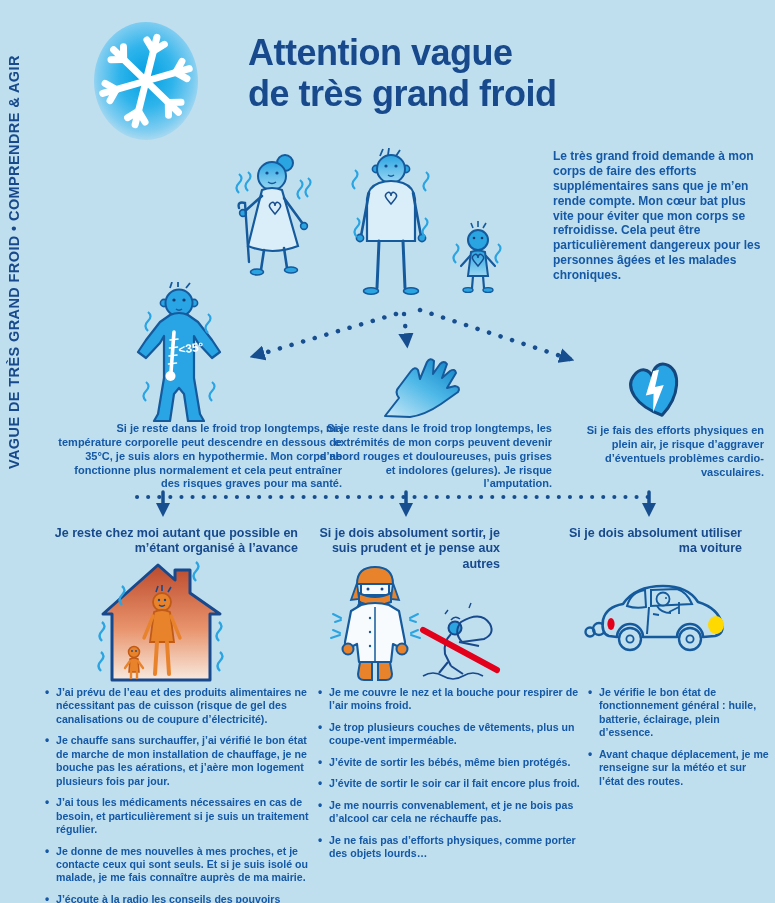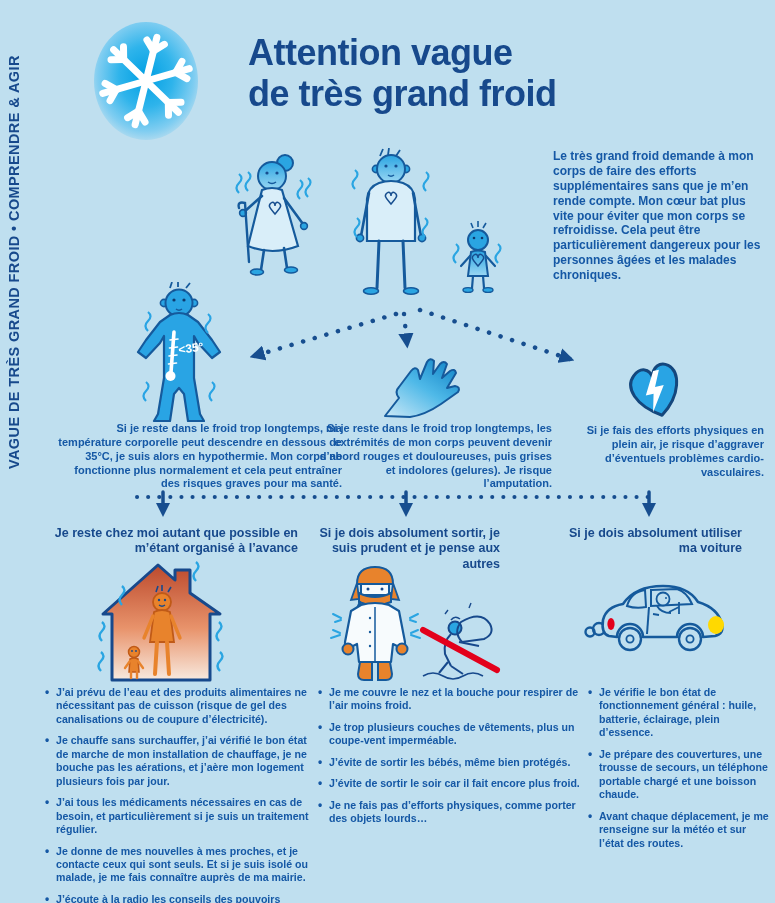--- a/index.html
+++ b/index.html
@@ -367,22 +367,22 @@
     <div class="bullet-item">Je chauffe sans surchauffer, j’ai vérifié le bon état de marche de mon installation de chauffage, je ne bouche pas les aérations, et j’aère mon logement plusieurs fois par jour.</div>
     <div class="bullet-item">J’ai tous les médicaments nécessaires en cas de besoin, et particulièrement si je suis un traitement régulier.</div>
     <div class="bullet-item">Je donne de mes nouvelles à mes proches, et je contacte ceux qui sont seuls. Et si je suis isolé ou malade, je me fais connaître auprès de ma mairie.</div>
     <div class="bullet-item">J’écoute à la radio les conseils des pouvoirs publics.</div>
   </div>
   <div id="bullets-2" class="abs bullet-col">
     <div class="bullet-item">Je me couvre le nez et la bouche pour respirer de l’air moins froid.</div>
     <div class="bullet-item">Je trop plusieurs couches de vêtements, plus un coupe-vent imperméable.</div>
     <div class="bullet-item">J’évite de sortir les bébés, même bien protégés.</div>
     <div class="bullet-item">J’évite de sortir le soir car il fait encore plus froid.</div>
+    <div class="bullet-item">Je me nourris convenablement, et je ne bois pas d’alcool car cela ne réchauffe pas.</div>
     <div class="bullet-item">Je ne fais pas d’efforts physiques, comme porter des objets lourds…</div>
 
   </div>
   <div id="bullets-3" class="abs bullet-col">
     <div class="bullet-item">Je vérifie le bon état de fonctionnement général : huile, batterie, éclairage, plein d’essence.</div>
-    <div class="bullet-item">Je prépare des couvertures, une trousse de secours, un téléphone portable chargé et une boisson chaude.</div>
     <div class="bullet-item">Avant chaque déplacement, je me renseigne sur la météo et sur l’état des routes.</div>
   </div>
 
 </div>
 
 </body></html>

